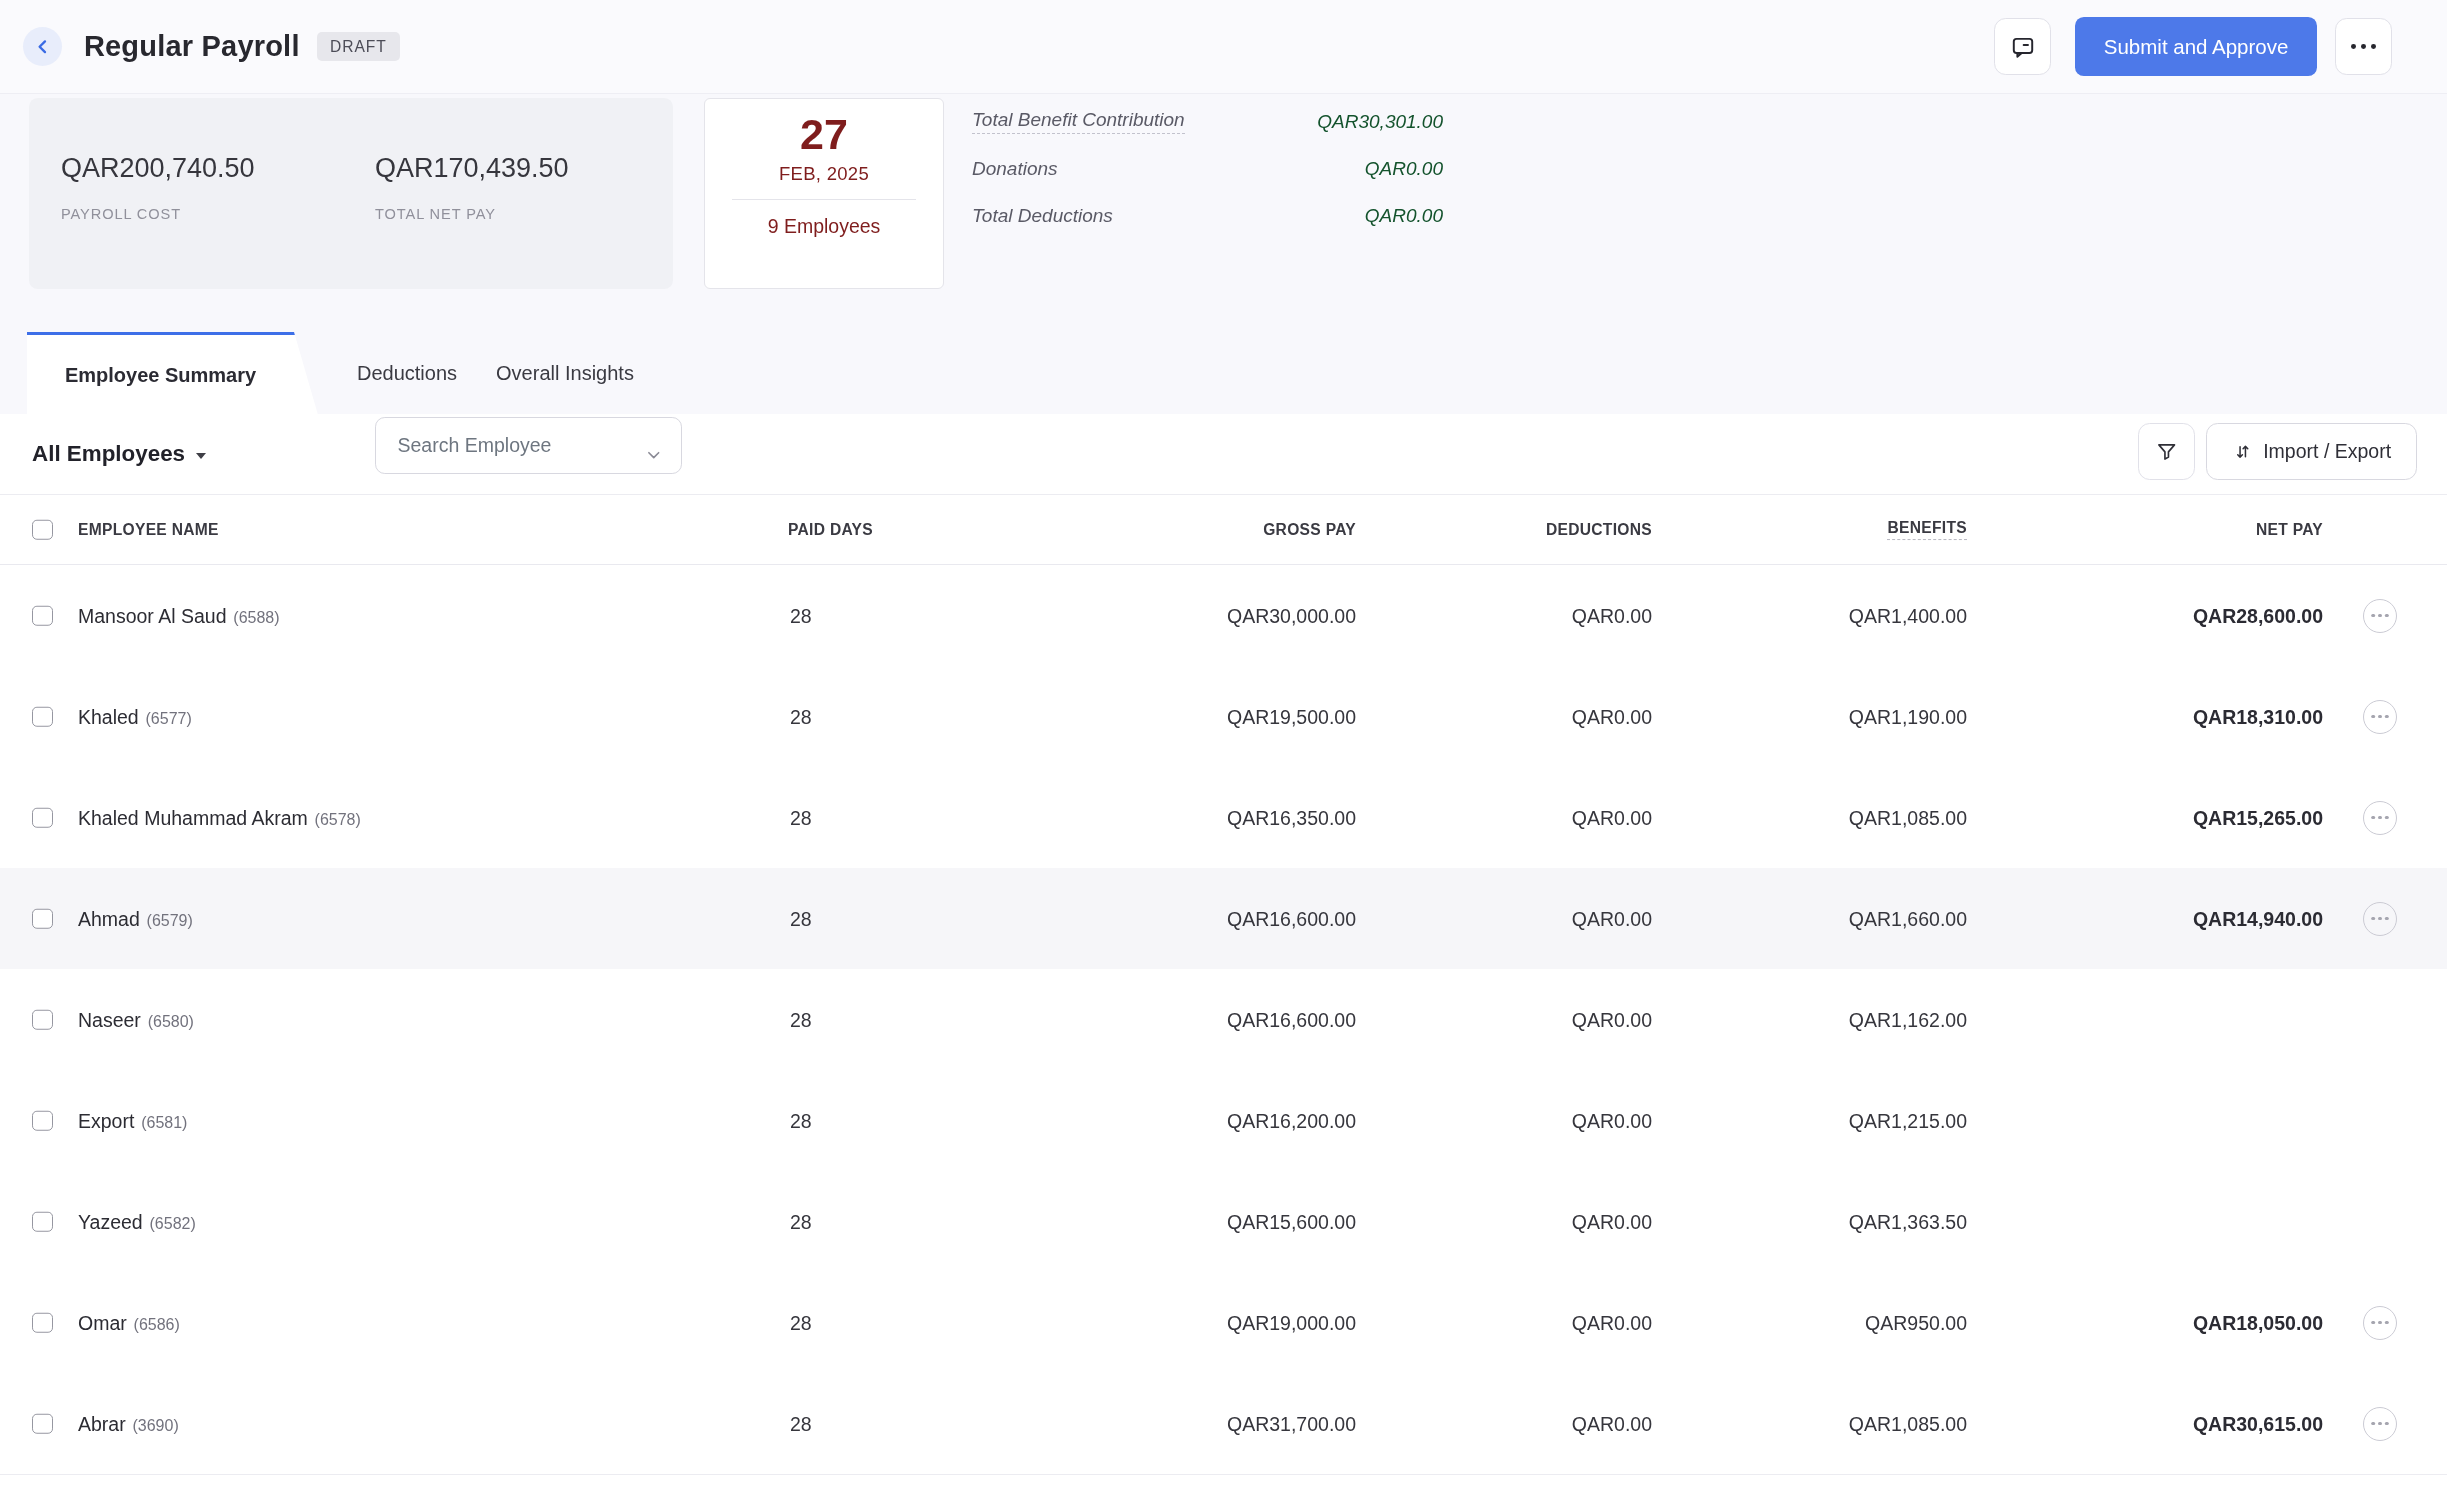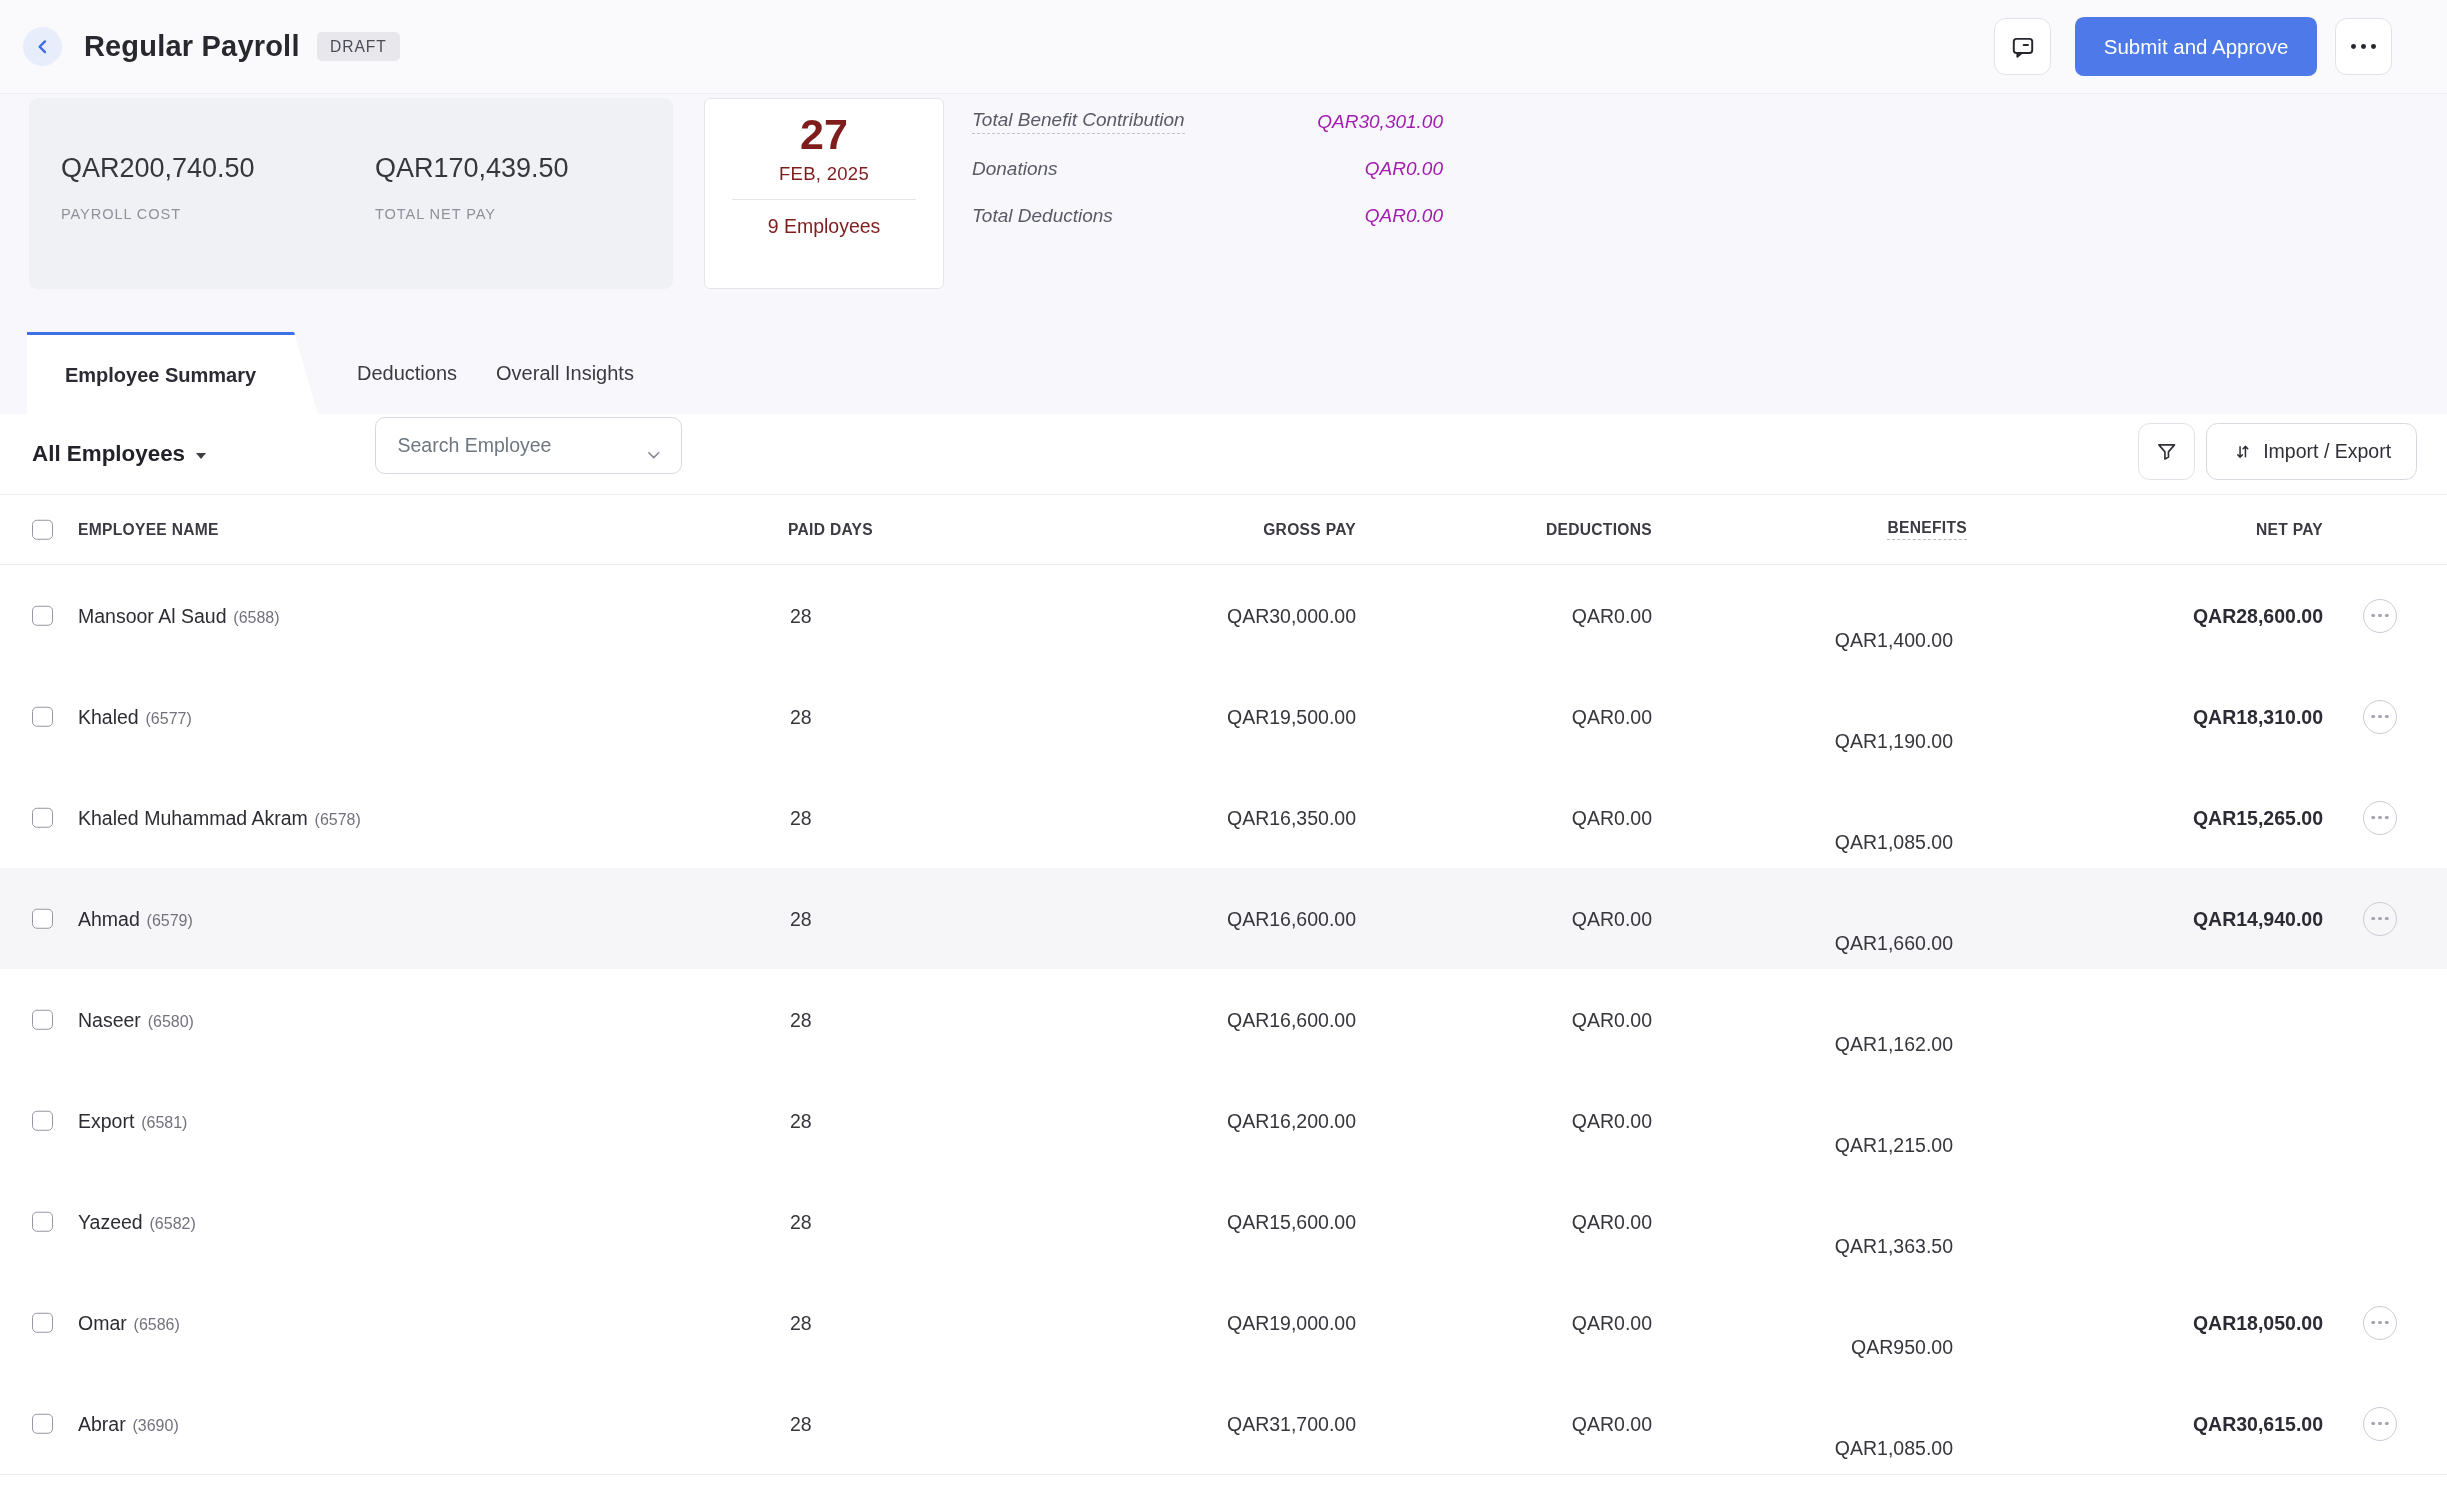--- a/index.html
+++ b/index.html
@@ -34,21 +34,21 @@
                border:1px solid #e4e4ea; border-radius:6px; text-align:center; color:#7f1d1d; }
   .date-day { font-size:43px; font-weight:600; margin-top:11.7px; line-height:47px; }
   .date-month { font-size:18.5px; margin-top:4.9px; letter-spacing:0.3px; }
   .date-card hr { border:none; border-top:1px solid #e4e4ea; margin:14.6px 27px 0 27px; }
   .date-count { font-size:19.5px; margin-top:14.6px; }
 
   .benefit-summary { position:absolute; left:972px; top:98px; width:471px;font-style:italic; }
   .benefit-row { height:47px; display:flex; align-items:center; justify-content:space-between; }
   .benefit-label { font-size:19px; color:#5a5a66; }
   .benefit-row.underlined .benefit-label { border-bottom:1px dashed #c2c2cd; padding-bottom:2.9px; cursor:help; }
-  .benefit-value { font-size:19px; color:#a21caf; }
+  .benefit-value { font-size:19px; color:#14532d; }
 
   
   .tabbar { position:absolute; left:27px; top:332px; height:83px; display:flex; gap:39px; }
   .tab { display:flex; align-items:center; font-size:20px; color:#3a3a42; cursor:pointer; }
   .tab .tab-label { pointer-events:none; }
   .tab.active { width:291px; background:#fff; border-top:3.9px solid #3d6fe8; justify-content:flex-start;
                 clip-path:polygon(0 0, 267px 0, 291px 100%, 0 100%); font-weight:700; color:#2b2b33; }
   .tab.active .tab-label { width:267px; text-align:center; }
 
   
@@ -82,21 +82,21 @@
   .thead .cb, .row .cb { left:32px; position:absolute; top:50%; transform:translateY(-50%); }
 
   .rows { border-bottom:1px solid #ececf1; }
   .row { position:relative; height:101px; }
   .row.highlighted { background:#f6f6f9; }
   .row > span, .row > button { position:absolute; top:50%; transform:translateY(-50%); }
   .cell-name { left:78px; white-space:nowrap; }
   .emp-name { font-size:19.5px; color:#2c2c33; }
   .emp-id { font-size:16px; color:#72727d; margin-left:6.8px; }
   .cell-days { left:790px; font-size:19.5px; color:#36363d; }
-  .cell-gross { right:1092px; } .cell-ded { right:796px; } .cell-ben { right:495px;margin-top:24px; }
+  .cell-gross { right:1092px; } .cell-ded { right:796px; } .cell-ben { right:481px; }
   .cell-gross, .cell-ded, .cell-ben { font-size:19.5px; color:#36363d; }
   .cell-net { right:125px; font-size:19.5px; font-weight:700; color:#2b2b33; }
   .row-menu { left:2363px; width:34px; height:34px; border-radius:50%; border:1px solid #cbcbd4; background:transparent;
               cursor:pointer; display:flex; align-items:center; justify-content:center; }
   .row-menu::before { content:""; width:3.9px; height:3.9px; border-radius:50%; background:#a5a5af;
                       box-shadow:-6.8px 0 0 #a5a5af, 6.8px 0 0 #a5a5af; }
 
   
   .context-menu { position:absolute; left:2127px; top:946px; width:275px; background:#fff; border-radius:11.7px;
                   border:1px solid #f0f0f4; box-shadow:0 11.7px 35px rgba(25,25,60,.16), 0 2px 7.8px rgba(25,25,60,.08);

